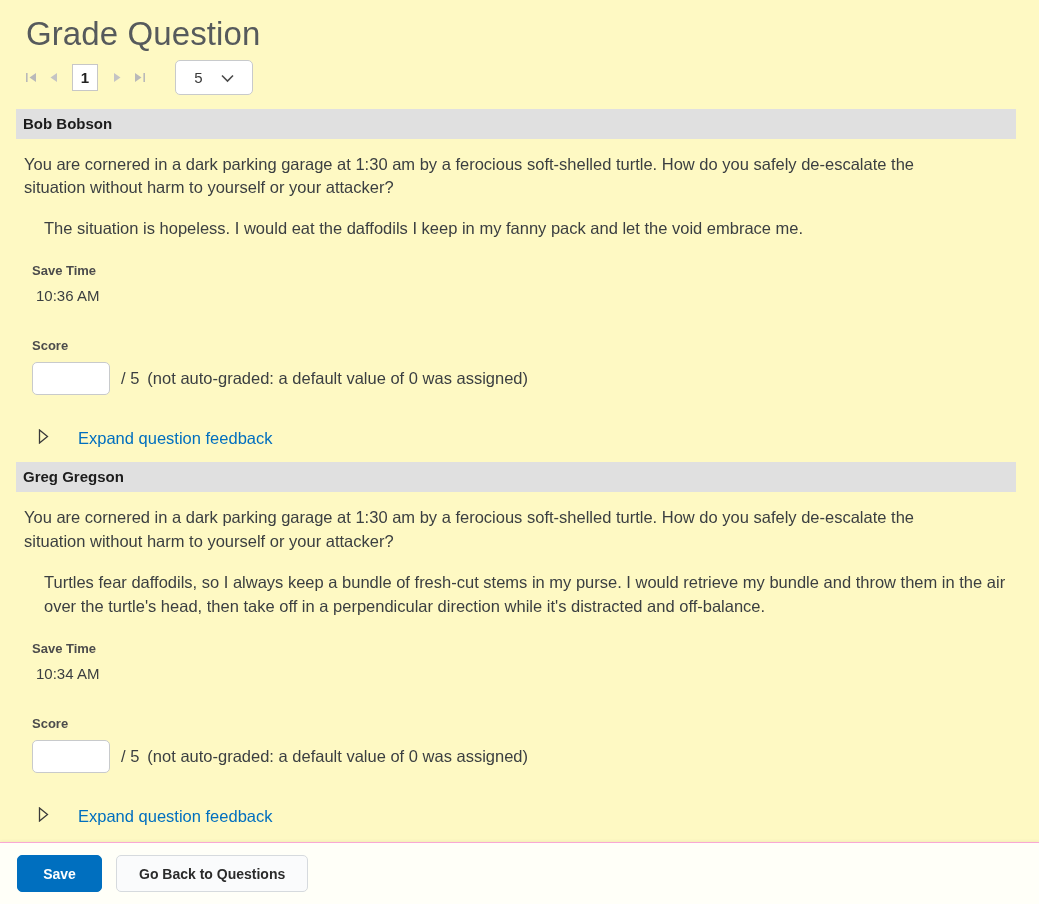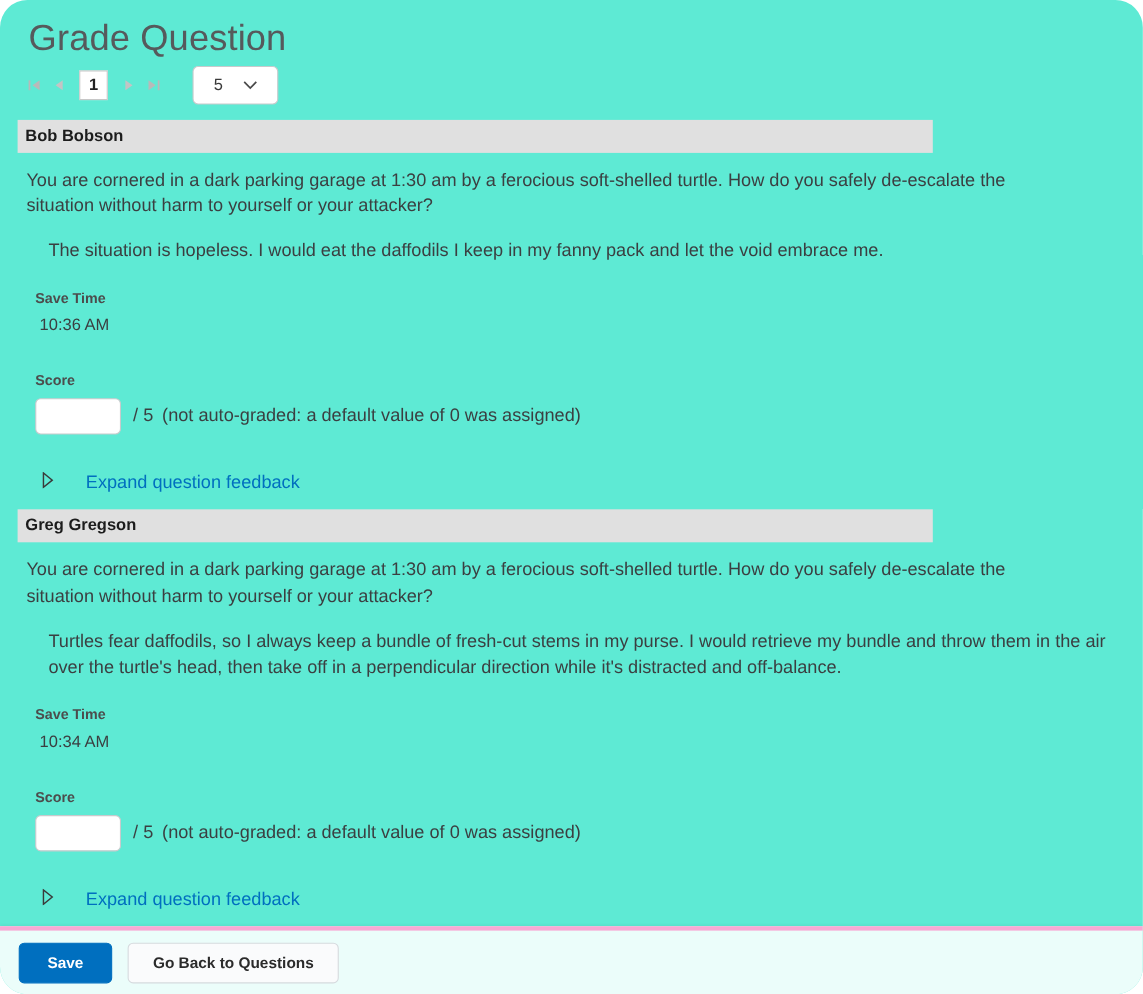--- a/index.html
+++ b/index.html
@@ -12,22 +12,21 @@
     background: #ffffff;
     font-family: "Liberation Sans", sans-serif;
     color: #202122;
   }
 
   #page {
     position: relative;
     width: 1039px;
     height: 904px;
     overflow: hidden;
-    background: #5eead4;
-    border-radius: 25px;
+    background: #fef9c3;
   }
 
   .scroll-area {
     position: absolute;
     top: 0; left: 0;
     width: 1039px;
     height: 904px;
     overflow: hidden;
   }
 
@@ -106,21 +105,21 @@
     line-height: 1.25;
   }
 
   
   .response-block {
     margin-top: 14px;
   }
 
   .name-banner {
     margin-left: 16px;
-    width: 832px;
+    width: 1000px;
     background: #e0e0e0;
     padding: 6px 0 7px 7px;
     font-size: 15px;
     font-weight: 700;
     color: #1c1c1c;
   }
 
   .qa-body {
     padding: 14px 24px 0 24px;
   }
@@ -209,21 +208,21 @@
   }
 
   
   .footer-bar {
     position: absolute;
     left: 0;
     bottom: 0;
     width: 1039px;
     height: 62px;
     background: rgba(255,255,255,0.88);
-    border-top: 4px solid #f9a8d4;
+    border-top: 1px solid #f9a8d4;
     box-shadow: 0 -1px 3px rgba(0,0,0,0.05);
     display: flex;
     align-items: center;
     padding-left: 17px;
     gap: 14px;
     z-index: 20;
   }
 
   .btn {
     font-family: "Liberation Sans", sans-serif;

